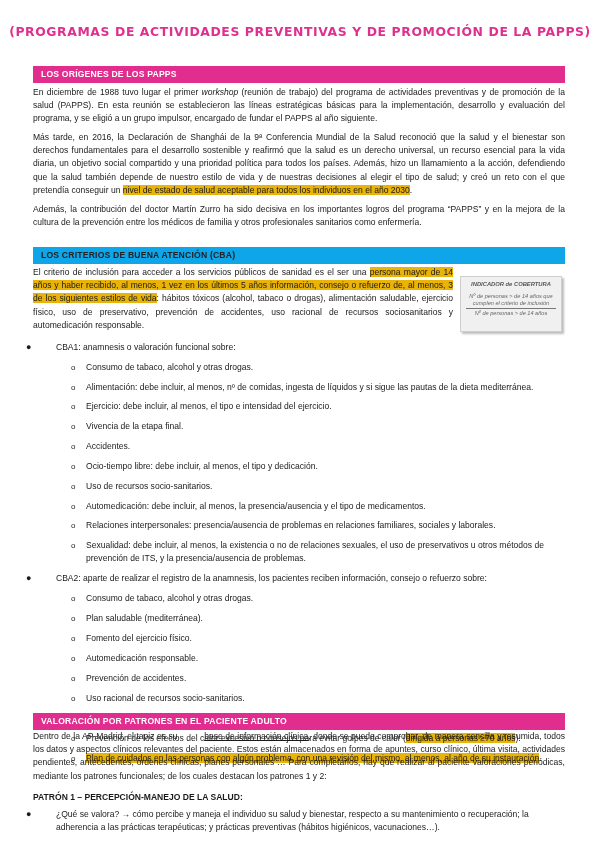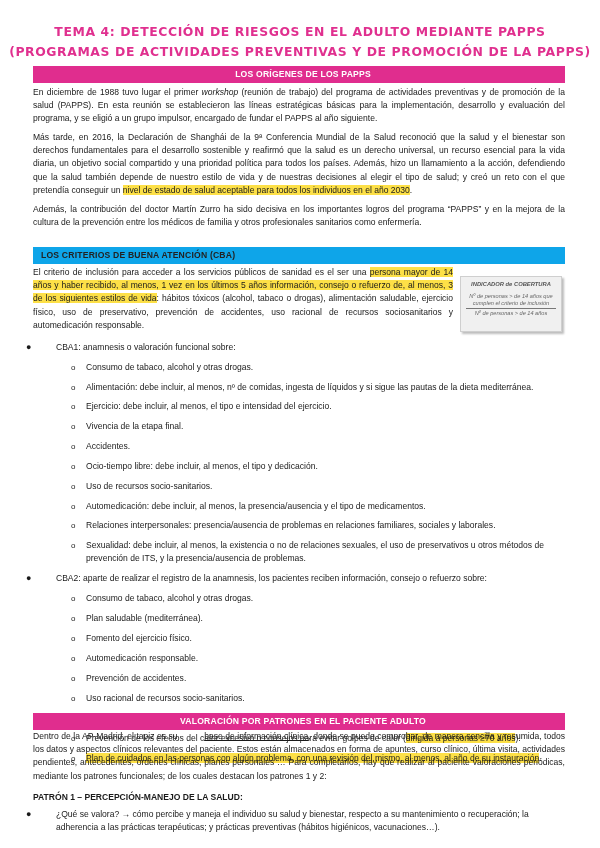--- a/index.html
+++ b/index.html
@@ -13,29 +13,29 @@
     position: absolute; left: 0; top: 22px; width: 600px;
     text-align: center; color: #e0308f; font-weight: bold;
     font-family: "DejaVu Sans", sans-serif;
     font-size: 12.4px; line-height: 20px; letter-spacing: 0.6px;
   }
   .bar {
     position: absolute; left: 33px; width: 532px; height: 17px;
     box-sizing: border-box; padding-left: 8px;
     font-size: 8.6px; font-weight: bold; line-height: 17px; letter-spacing: 0.2px;
   }
-  .bar.strong { background: #e02d8e; color: #ffffff; text-align: center; }
+  .bar.strong { background: #e02d8e; color: #ffffff; }
   .bar.light { background: #0ea5e9; color: #222; }
   .p {
     position: absolute; left: 33px; width: 532px;
     font-size: 8.55px; line-height: 13.2px; text-align: justify;
     color: #1a1a1a;
   }
   .p.narrow { width: 420px; }
-  .hl { background: #fde047; }
+  .hl { background: #eab308; }
   .u { text-decoration: underline; margin-left: 24px; }
   em { font-style: italic; }
   .b { font-weight: bold; }
   .li1, .li2 {
     position: absolute; font-size: 8.55px; line-height: 13px; color: #1a1a1a;
   }
   .li1 { left: 56px; width: 509px; }
   .li2 { left: 68px; width: 497px; }
   .bullet { position: absolute; left: -19px; top: 0; font-size: 8px; }
   .li1 .bullet { left: -16px; font-size: 9px; }
@@ -55,21 +55,20 @@
   .indicator .num { margin-top: 6px; line-height: 7px; padding: 0 6px; }
   .indicator .line { border-top: 1px solid #777; margin: 1px 5px 0 5px; }
   .indicator .den { line-height: 8px; }
 </style>
 </head>
 <body>
 
 <div class="page">
 
   <div class="title">
-    <div>TEMA 4: DETECCIÓN DE RIESGOS EN EL ADULTO MEDIANTE PAPPS</div>
     <div>(PROGRAMAS DE ACTIVIDADES PREVENTIVAS Y DE PROMOCIÓN DE LA PAPPS)</div>
   </div>
 
   <div class="bar strong" style="top:66px;">LOS ORÍGENES DE LOS PAPPS</div>
 
   <div class="p" style="top:86px;"><span>En diciembre de 1988 tuvo lugar el primer </span><em>workshop</em><span> (reunión de trabajo) del programa de actividades preventivas y de promoción de la salud (PAPPS). En esta reunión se establecieron las líneas estratégicas básicas para la implementación, desarrollo y evaluación del programa, y se eligió a un grupo impulsor, encargado de fundar el PAPPS al año siguiente.</span></div>
 
   <div class="p" style="top:131px;"><span>Más tarde, en 2016, la Declaración de Shanghái de la 9ª Conferencia Mundial de la Salud reconoció que la salud y el bienestar son derechos fundamentales para el desarrollo sostenible y reafirmó que la salud es un derecho universal, un recurso esencial para la vida diaria, un objetivo social compartido y una prioridad política para todos los países. Además, hizo un llamamiento a la acción, defendiendo que la salud también depende de nuestro estilo de vida y de nuestras decisiones al elegir el tipo de salud; y creó un reto con el que pretendía conseguir un </span><span class="hl">nivel de estado de salud aceptable para todos los individuos en el año 2030</span><span>.</span></div>
 
   <div class="p" style="top:203px;">Además, la contribución del doctor Martín Zurro ha sido decisiva en los importantes logros del programa “PAPPS” y en la mejora de la cultura de la prevención entre los médicos de familia y otros profesionales sanitarios como enfermería.</div>

